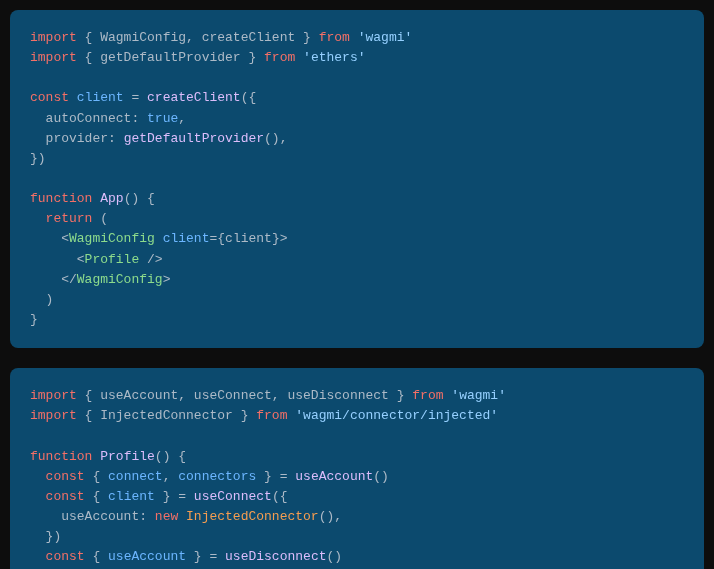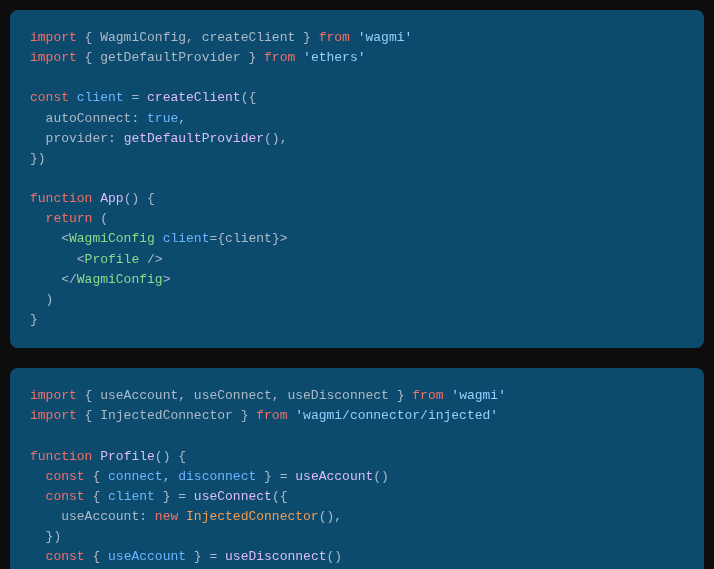--- a/index.html
+++ b/index.html
@@ -54,18 +54,18 @@
 <span class="p">    &lt;/</span><span class="tag">WagmiConfig</span><span class="p">&gt;</span>
 <span class="p">  )</span>
 <span class="p">}</span></pre>
 </div>
 
 <div class="code-block">
 <pre><span class="k">import</span><span class="p"> { </span><span class="n">useAccount</span><span class="p">, </span><span class="n">useConnect</span><span class="p">, </span><span class="n">useDisconnect</span><span class="p"> } </span><span class="k">from</span><span> </span><span class="s">'wagmi'</span>
 <span class="k">import</span><span class="p"> { </span><span class="n">InjectedConnector</span><span class="p"> } </span><span class="k">from</span><span> </span><span class="s">'wagmi/connector/injected'</span>
 
 <span class="k">function</span><span> </span><span class="fn">Profile</span><span class="p">() {</span>
-<span>  </span><span class="k">const</span><span class="p"> { </span><span class="v">connect</span><span class="p">, </span><span class="v">disconnect</span><span class="p"> } = </span><span class="fn">useAccount</span><span class="p">()</span>
+<span>  </span><span class="k">const</span><span class="p"> { </span><span class="v">connect</span><span class="p">, </span><span class="v">connectors</span><span class="p"> } = </span><span class="fn">useAccount</span><span class="p">()</span>
 <span>  </span><span class="k">const</span><span class="p"> { </span><span class="v">client</span><span class="p"> } = </span><span class="fn">useConnect</span><span class="p">({</span>
 <span class="pr">    useAccount</span><span class="p">: </span><span class="k">new</span><span> </span><span class="cls">InjectedConnector</span><span class="p">(),</span>
 <span class="p">  })</span>
 <span>  </span><span class="k">const</span><span class="p"> { </span><span class="v">useAccount</span><span class="p"> } = </span><span class="fn">useDisconnect</span><span class="p">()</span></pre>
 </div>
 
 </body></html>

